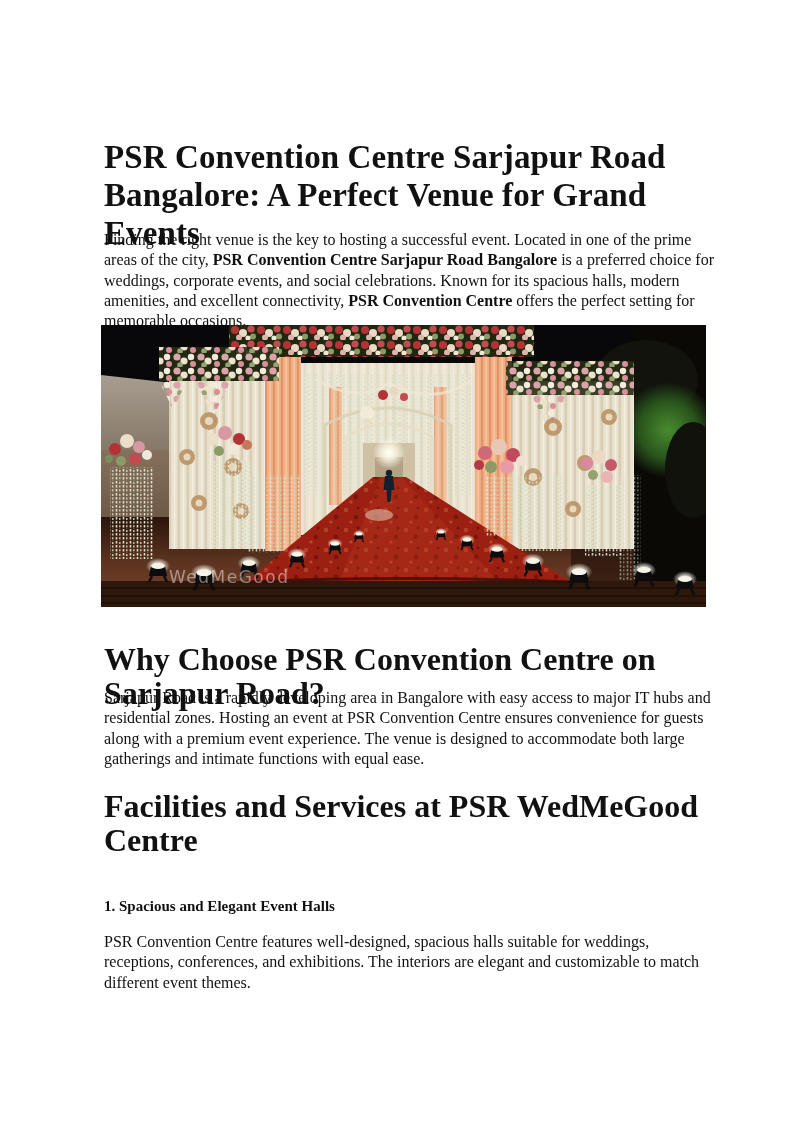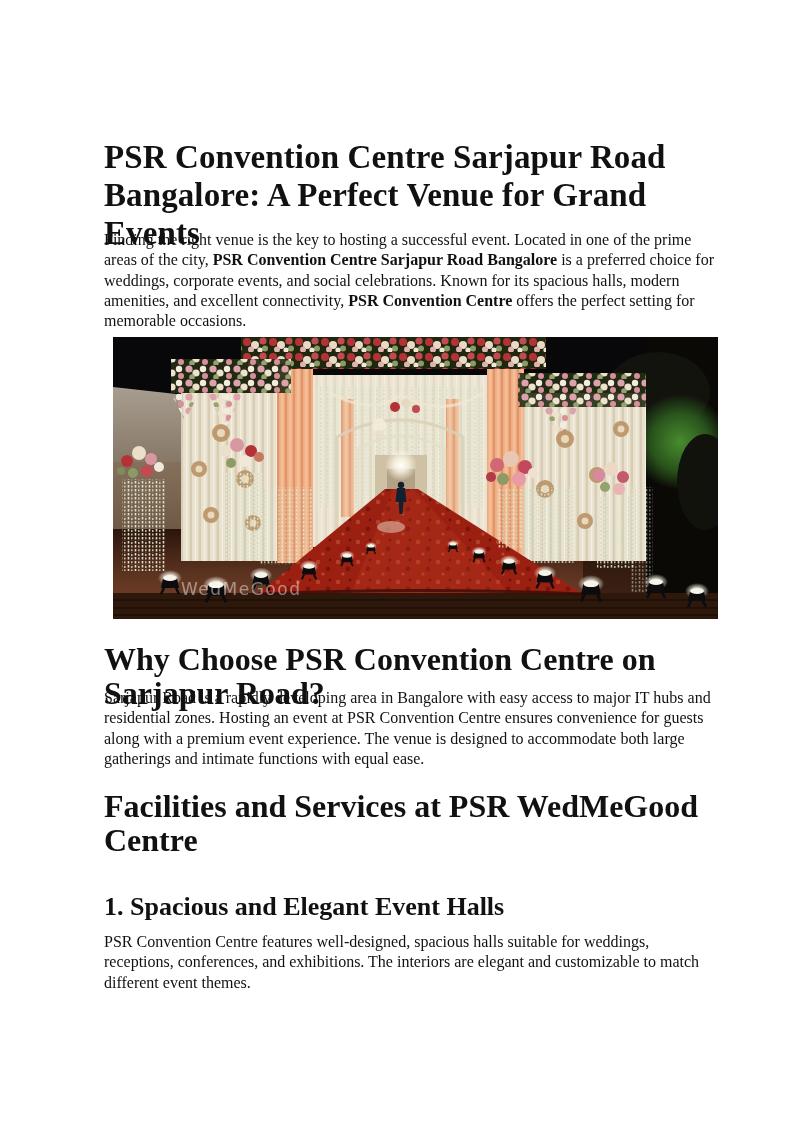--- a/index.html
+++ b/index.html
@@ -19,32 +19,32 @@
   }
   p.body-text{
     font-size:16px;line-height:20.3px;font-weight:400;
   }
   p.body-text b{font-weight:700;}
   #intro{top:222px;}
   h2.doc-h2{
     font-size:32px;line-height:34px;font-weight:700;
   }
   h3.doc-h3{
-    font-size:26px;line-height:25px;font-weight:700;
+    font-size:15px;line-height:25px;font-weight:700;
   }
   #h2-why{top:634px;}
   #p-why{top:680px;}
   #h2-fac{top:781px;}
   #p-fac{top:825px;}
   #h3-halls{top:886px;}
   #p-halls{top:924px;}
   #h3-amen{top:1001px;}
   figure.photo{
     position:absolute;left:97px;top:321px;width:605px;height:282px;
-    margin:16px;padding:0;background:#eab308;
+    margin:4px;padding:0;background:#eab308;
   }
   figure.photo svg{display:block;}
   .wm{
     font-family:"DejaVu Sans","Liberation Sans",sans-serif;
     letter-spacing:1.5px;
   }
 </style>
 </head>
 <body>
 

